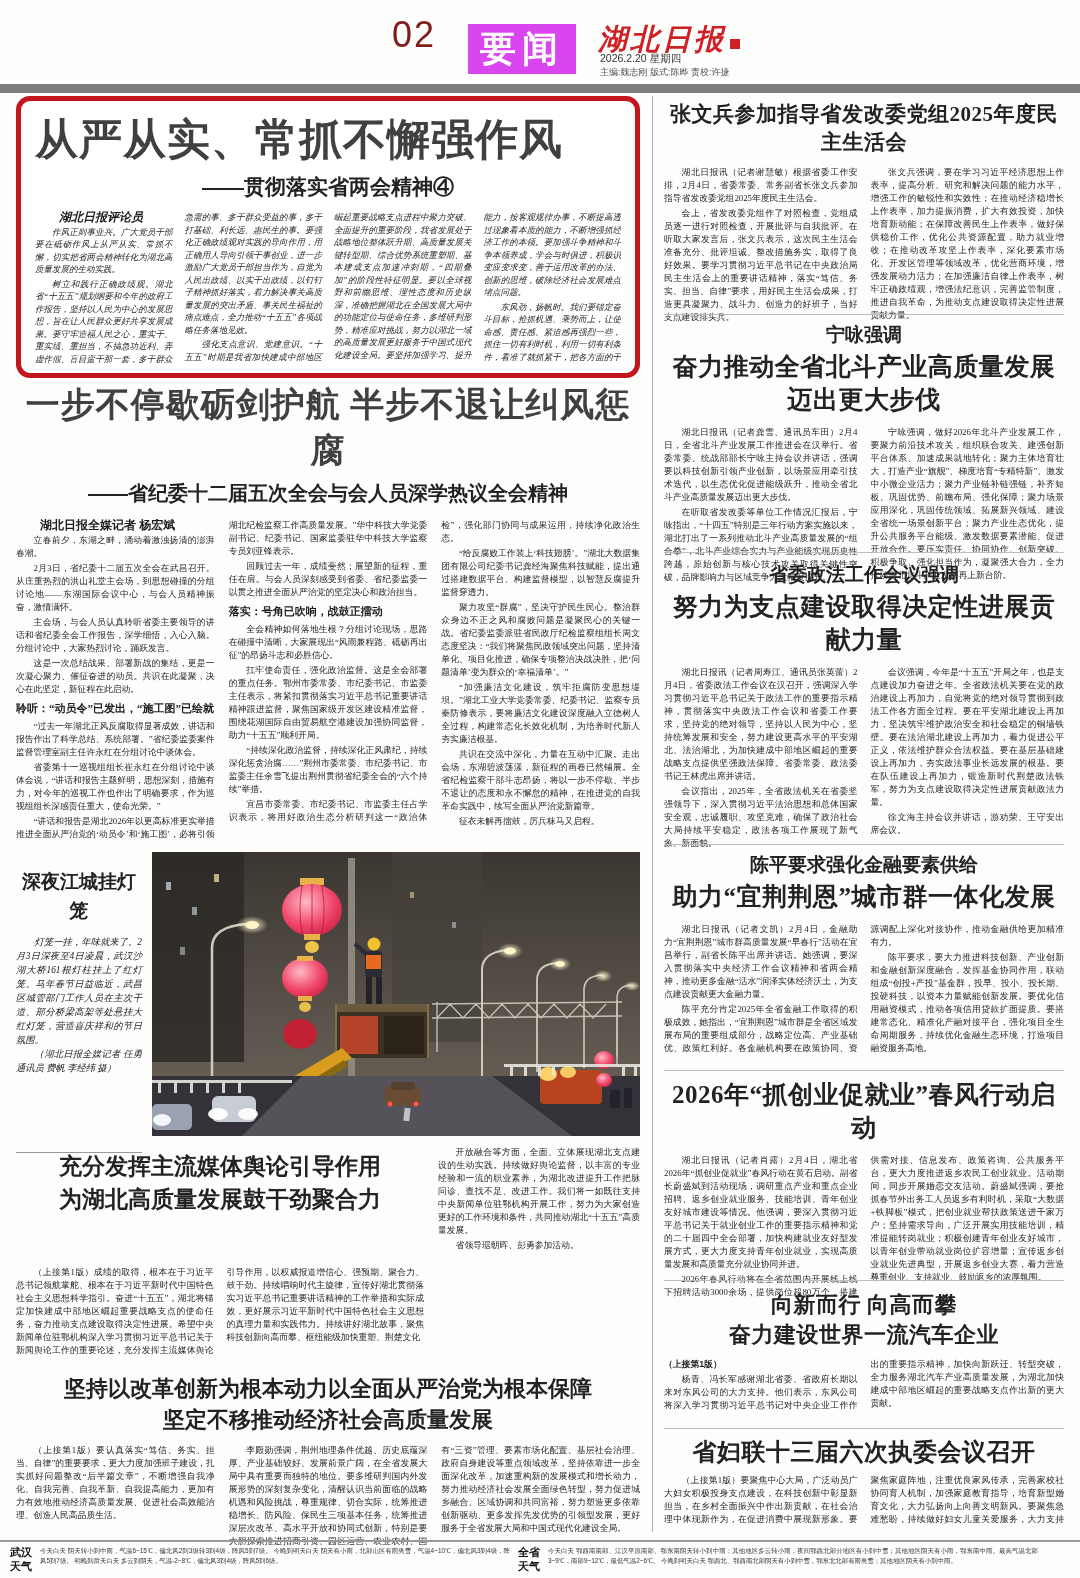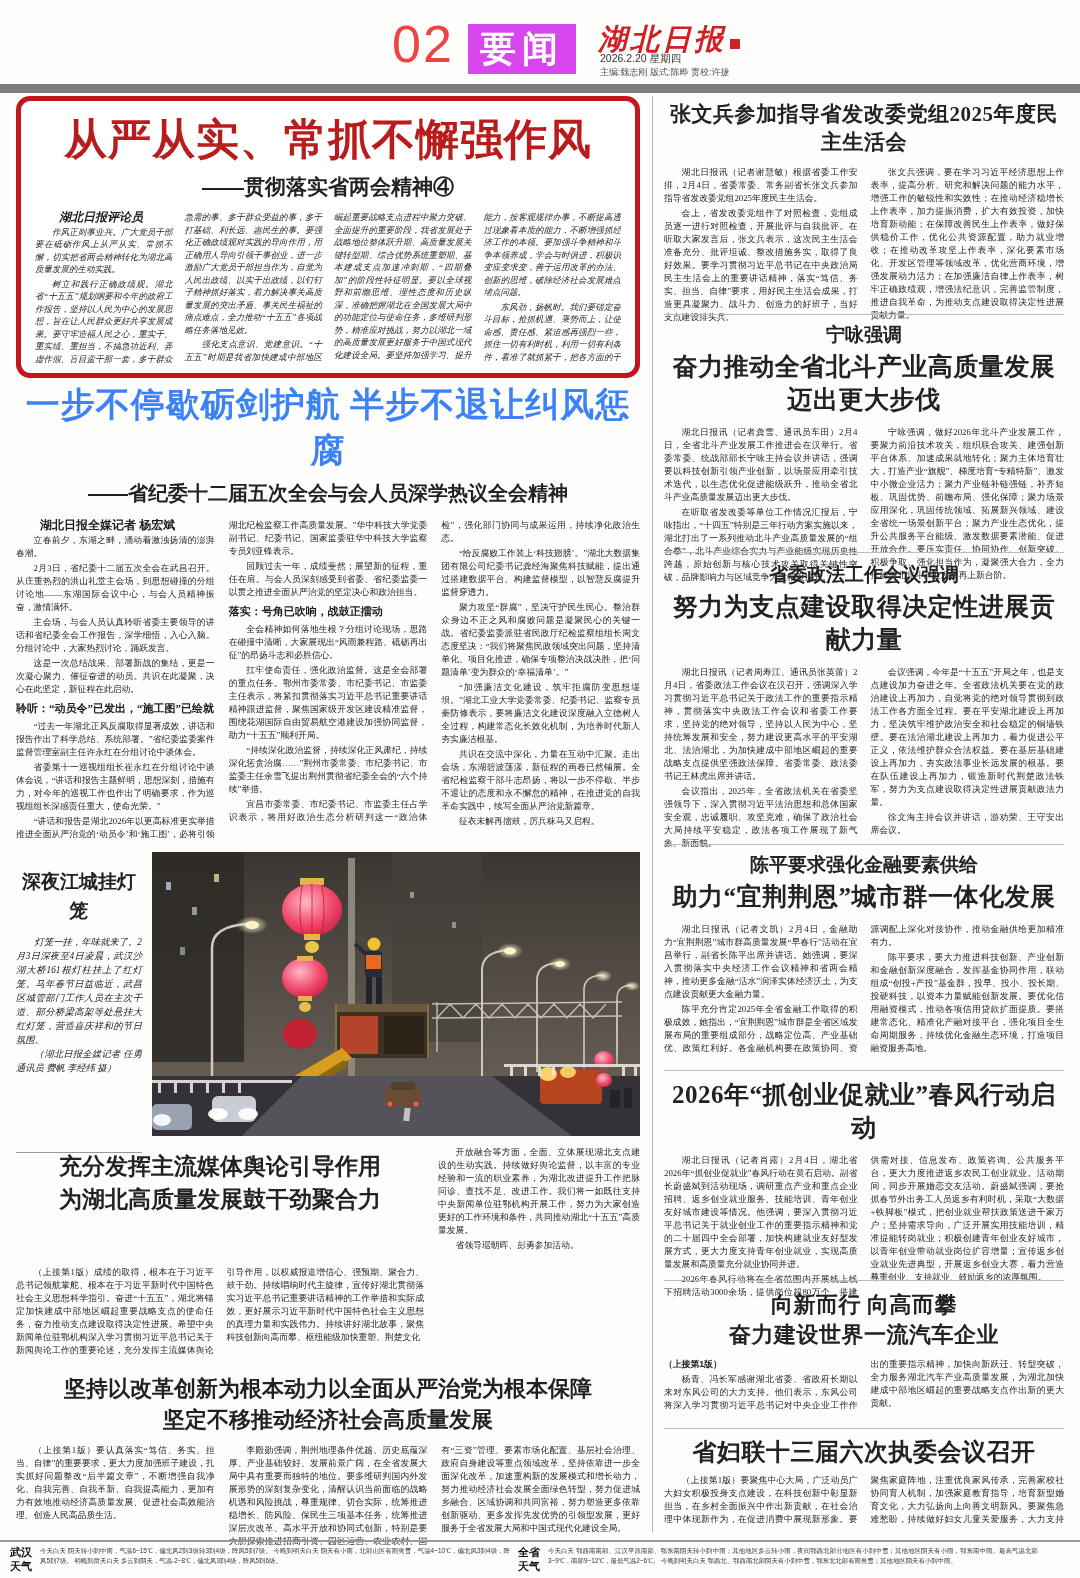--- a/index.html
+++ b/index.html
@@ -2,21 +2,21 @@
 <html><head>
 <meta charset="utf-8">
 <style>
   html,body{margin:0;padding:0;background:#e8e8e4;}
   .page{position:relative;width:1080px;height:1578px;background:#fdfdfb;margin:0 auto;overflow:hidden;
         font-family:"Liberation Serif","DejaVu Serif",serif;color:#222;}
   .abs{position:absolute;}
   
   .masthead{left:0;top:0;width:1080px;height:84px;}
   .page-num{position:absolute;left:392px;top:14px;font-family:"Liberation Sans","DejaVu Sans",sans-serif;
-            font-size:52px;font-weight:300;color:#ef4444;letter-spacing:2px;}
+            font-size:36px;font-weight:300;color:#7f1d1d;letter-spacing:2px;}
   .section-box{position:absolute;left:468px;top:24px;width:108px;height:50px;background:#d946ef;
                color:#fff;font-family:"Liberation Sans",sans-serif;font-size:36px;font-weight:700;
                display:flex;align-items:center;justify-content:center;letter-spacing:6px;}
   .paper-logo{position:absolute;left:598px;top:20px;color:#cf2026;font-size:29px;font-weight:900;
               font-style:italic;letter-spacing:3px;font-family:"Liberation Serif",serif;}
   .logo-seal{display:inline-block;width:10px;height:10px;background:#cf2026;margin-left:4px;}
   .date-line{position:absolute;left:600px;top:52px;font-size:10.5px;color:#333;font-family:"Liberation Sans",sans-serif;}
   .staff-line{position:absolute;left:600px;top:66px;font-size:9px;color:#555;font-family:"Liberation Sans",sans-serif;}
   .mast-bar{position:absolute;left:0;top:84px;width:1080px;height:9px;background:#7d7d7d;}
   
@@ -25,28 +25,28 @@
   .body-txt .subhead{font-family:Liberation Serif, serif;font-weight:700;font-size:11px;
                      text-indent:0;text-align:left;margin:6px 0 5px;}
   .body-txt .lead{font-weight:700;text-indent:0;font-family:"Liberation Sans",sans-serif;}
   .cols2{column-count:2;column-gap:13px;}
   .cols3{column-count:3;column-gap:14px;}
   .cols4{column-count:4;column-gap:12px;}
   .byline{font-family:"Liberation Sans",sans-serif;font-weight:700;font-size:12px;text-align:center;margin:0 0 8px;}
   
   .red-box{left:16px;top:96px;width:624px;height:282px;border:5px solid #c2151c;border-radius:14px;
            box-sizing:border-box;padding:8px 14px 6px;background:#fff;}
-  .ed-title{text-align:center;font-size:43px;font-weight:900;letter-spacing:1px;color:#b91c1c;
+  .ed-title{text-align:left;font-size:43px;font-weight:900;letter-spacing:1px;color:#404040;
             margin:2px 0 4px;font-family:"Liberation Serif",serif;}
   .ed-sub{text-align:center;font-size:21px;font-weight:700;color:#222;
           font-family:"Liberation Sans",sans-serif;margin:0 0 10px;}
   .ed-body{font-size:8.5px;line-height:12.5px;font-style:italic;height:158px;}
   
   .jw{left:16px;top:382px;width:624px;height:466px;}
-  .jw-title{text-align:center;font-size:34px;font-weight:900;color:#3b82f6;margin:0 0 6px;letter-spacing:1px;}
+  .jw-title{text-align:center;font-size:34px;font-weight:900;color:#404040;margin:0 0 6px;letter-spacing:1px;}
   .jw-sub{text-align:center;font-size:20px;font-weight:700;font-family:"Liberation Sans",sans-serif;margin:0 0 12px;}
   .jw-body{height:360px;}
   
   .photo-wrap{left:16px;top:852px;width:624px;height:286px;}
   .cap-col{position:absolute;left:0;top:16px;width:126px;}
   .cap-title{font-size:19px;font-weight:900;text-align:center;line-height:1.5;margin:0 0 10px;}
   .cap-text{font-size:9.3px;line-height:14px;font-style:italic;text-align:justify;}
   .cap-text p{margin:0;text-indent:2em;}
   .photo{position:absolute;left:136px;top:0;width:488px;height:284px;background:#3c3733;}
   .cap-rule{position:absolute;left:0;top:300px;width:126px;border-top:1px solid #999;}

